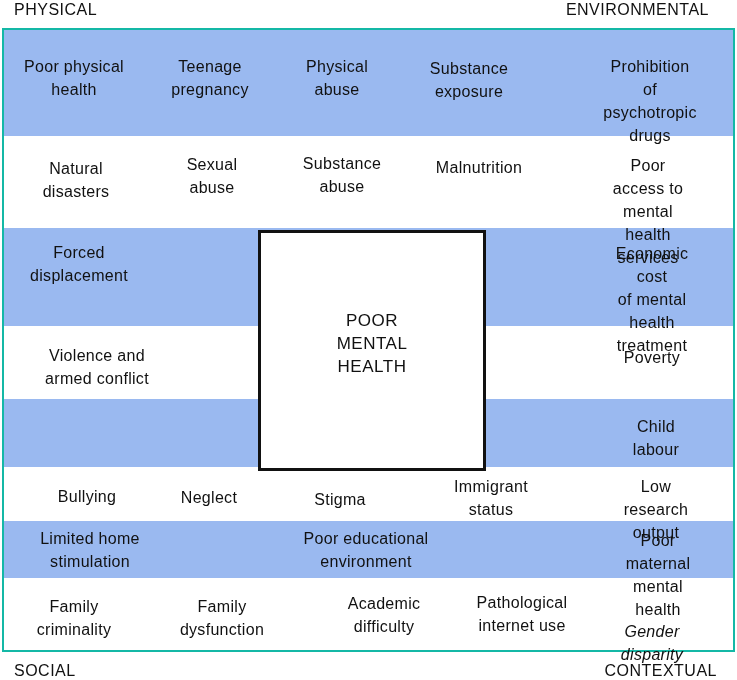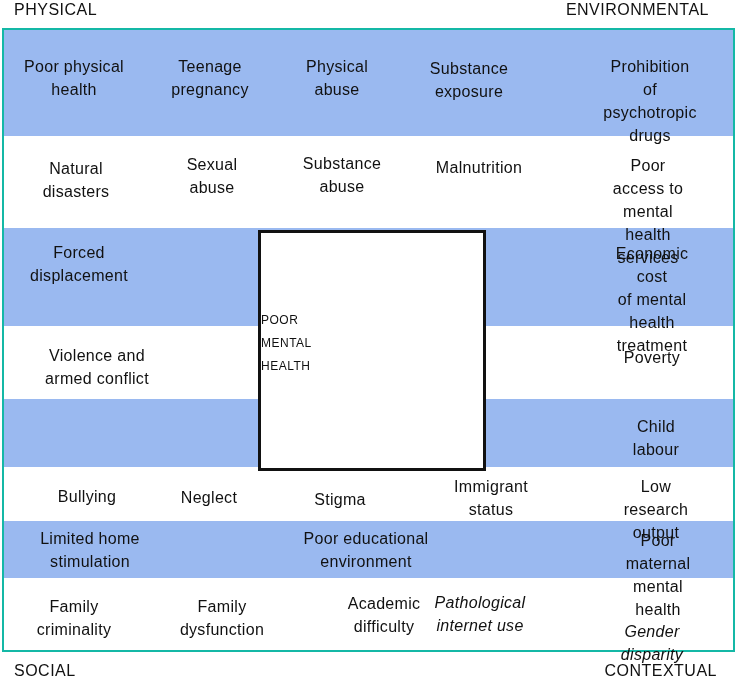--- a/index.html
+++ b/index.html
@@ -7,22 +7,22 @@
            font-family: "Liberation Sans", "DejaVu Sans", sans-serif; color: #111; }
     .corner { position: absolute; font-size: 16px; letter-spacing: 0.5px; color: #111; }
     .frame { position: absolute; left: 2px; top: 28px; width: 729px; height: 620px;
              border: 2px solid #14b8a6; background: #fff; box-sizing: content-box; }
     .band { position: absolute; left: 0; width: 729px; }
     .blue { background: #9ab9f0; }
     .cell { position: absolute; text-align: center; font-size: 16px; line-height: 23px;
             letter-spacing: 0.3px; color: #111; white-space: nowrap; transform: translateX(-50%); }
     .center-box { position: absolute; left: 254px; top: 200px; width: 222px; height: 235px;
                   border: 3px solid #111; background: #fff; }
-    .center-text { position: absolute; left: 0; right: 0; top: 76px; 
-                   font-size: 12px; line-height: 23px; letter-spacing: 0.5px; white-space: pre-line; }
+    .center-text { position: absolute; left: 0; right: 0; top: 76px; text-align: center;
+                   font-size: 17px; line-height: 23px; letter-spacing: 0.5px; white-space: pre-line; }
   </style>
 </head>
 <body>
 
 <div class="corner" style="left:14px; top:1px;">PHYSICAL</div>
 <div class="corner" style="right:28px; top:1px;">ENVIRONMENTAL</div>
 <div class="corner" style="left:14px; top:662px;">SOCIAL</div>
 <div class="corner" style="right:20px; top:662px;margin-left:6px;">CONTEXTUAL</div>
 
 <div class="frame">
@@ -81,21 +81,21 @@
 environment</div>
   <div class="cell" style="left:654px; top:499px; white-space:pre-line;">Poor maternal
 mental health</div>
 
   <div class="cell" style="left:70px; top:565px; white-space:pre-line;">Family
 criminality</div>
   <div class="cell" style="left:218px; top:565px; white-space:pre-line;">Family
 dysfunction</div>
   <div class="cell" style="left:338px; top:562px; white-space:pre-line;margin-left:42px;">Academic
 difficulty</div>
-  <div class="cell" style="left:476px; top:561px; white-space:pre-line;font-style:italic;">Pathological
+  <div class="cell" style="left:518px; top:561px; white-space:pre-line;">Pathological
 internet use</div>
   <div class="cell" style="left:648px; top:590px; white-space:pre-line;font-style:italic;">Gender
 disparity</div>
 
   <div class="center-box">
     <div class="center-text">POOR
 MENTAL
 HEALTH</div>
   </div>
 </div>

